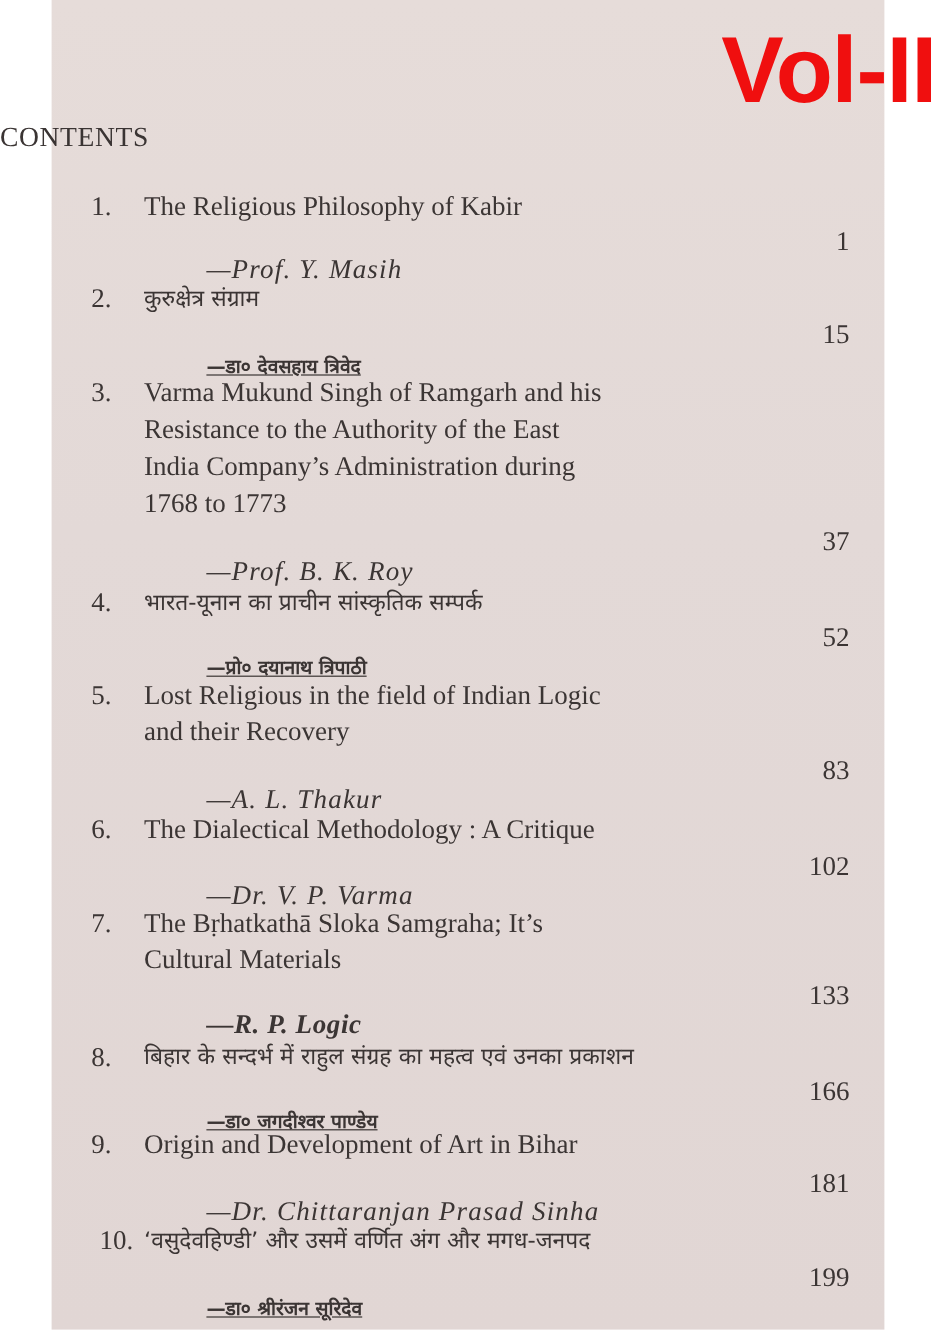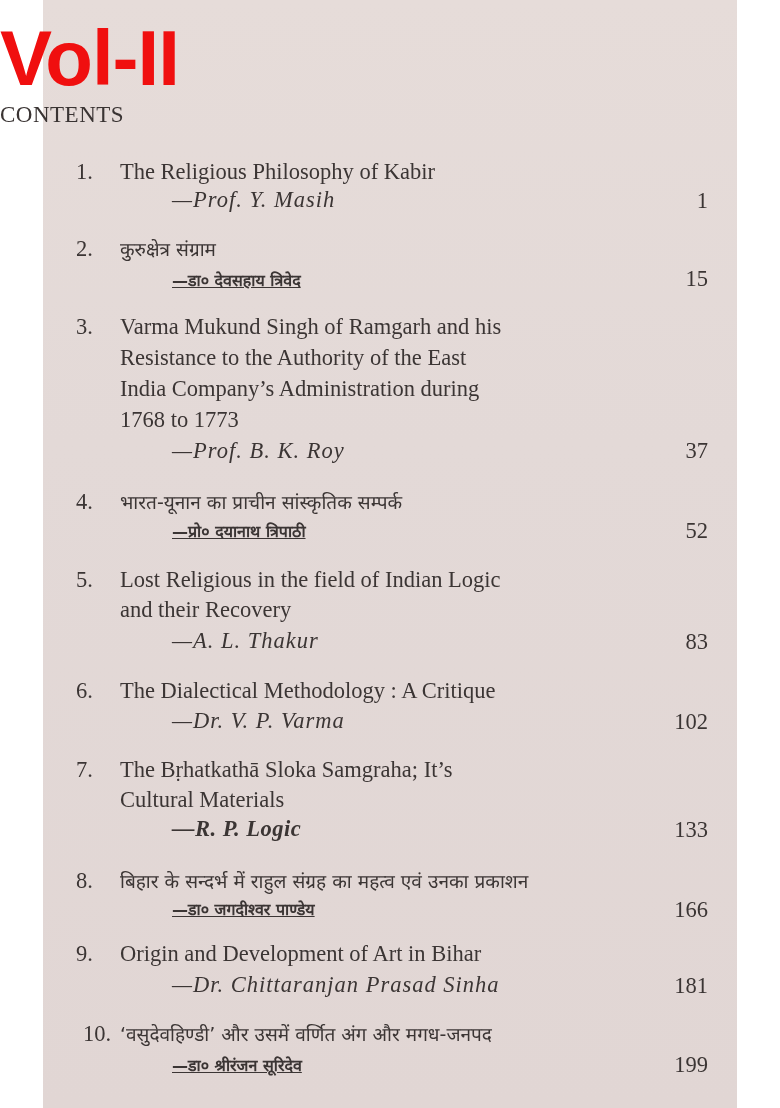--- a/index.html
+++ b/index.html
@@ -20,21 +20,21 @@
       top: 0;
       width: 694px;
       height: 1108px;
       background: linear-gradient(180deg, #e6dcd9 0%, #e3d9d7 40%, #e1d6d4 100%);
     }
     .vol-title {
       position: absolute;
       left: 0;
       width: 780px;
       top: 14px;
-      text-align: left;
+      text-align: right;
       font-family: "Liberation Sans", "DejaVu Sans", sans-serif;
       font-weight: bold;
       font-size: 78px;
       line-height: 88px;
       color: #f00f0f;
       letter-spacing: -1px;
     }
     .contents-heading {
       position: absolute;
       left: 0;
@@ -53,20 +53,21 @@
       line-height: 30px;
       color: #3b3534;
     }
     .num { left: 76px; }
     .num10 { left: 66px; margin-left: 17px; }
     .title-line { left: 120px; }
     .author {
       left: 172px;
       font-style: italic;
       letter-spacing: 1px;
+      margin-top: 25px;
     }
     .author.bold { font-weight: bold; letter-spacing: 0.5px; }
     .author.hindi {
       font-style: normal;
       font-family: "DejaVu Sans", "Liberation Sans", sans-serif;
       font-size: 16px;
       font-weight: bold;
       letter-spacing: 0;
       text-decoration: underline;
     }

